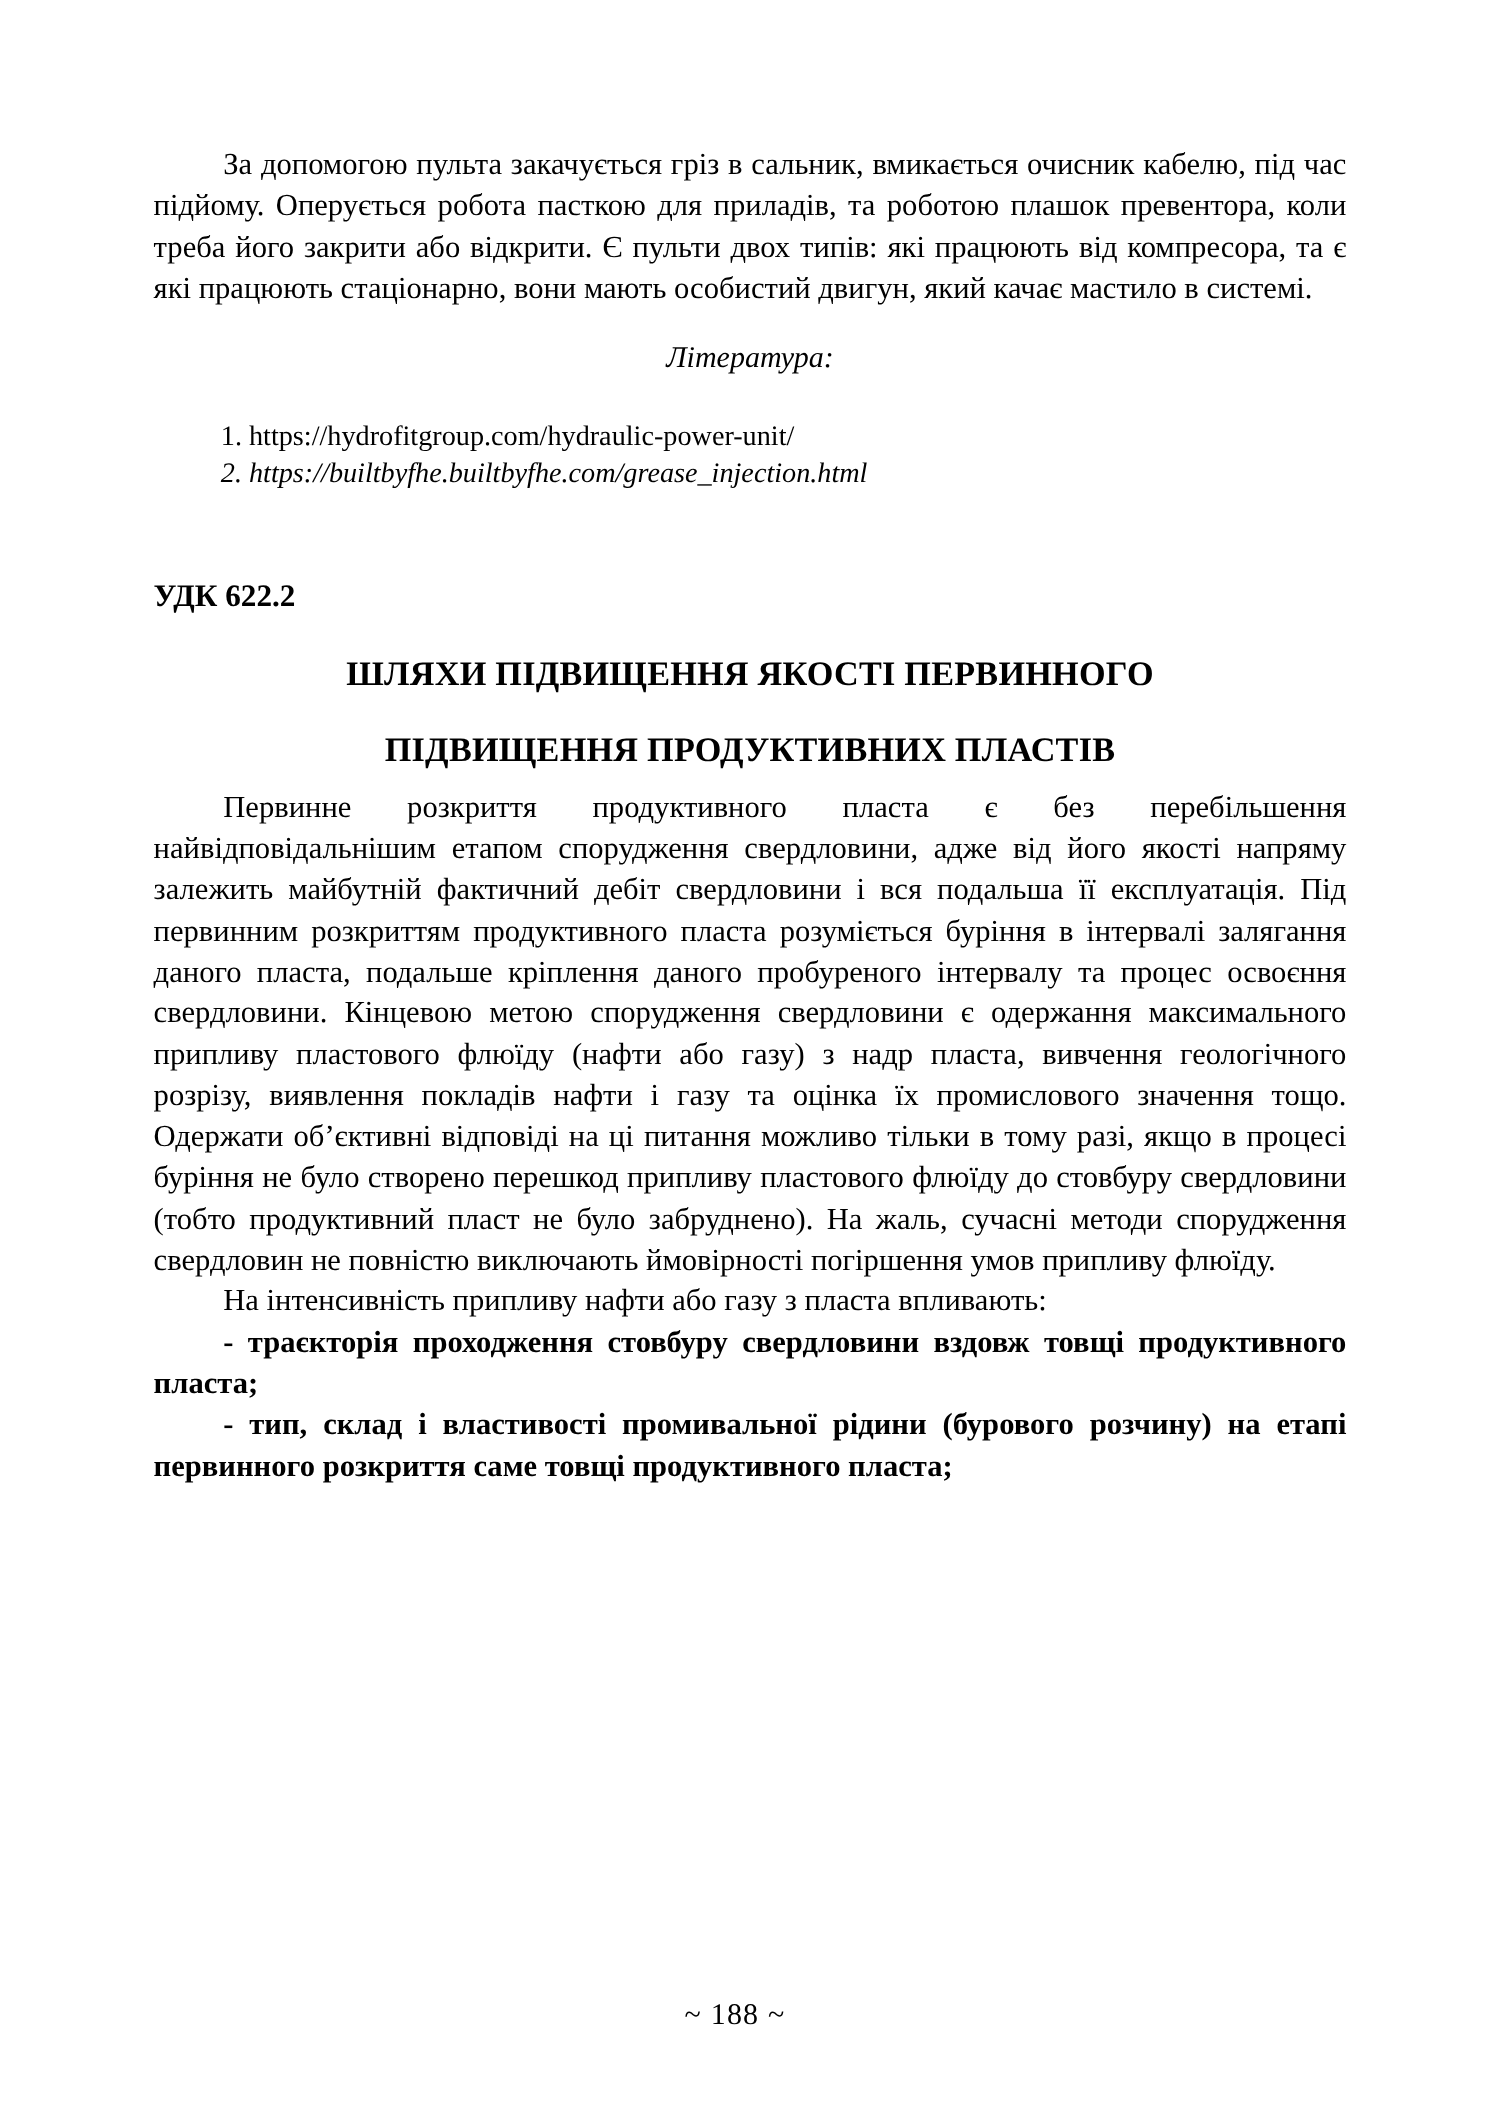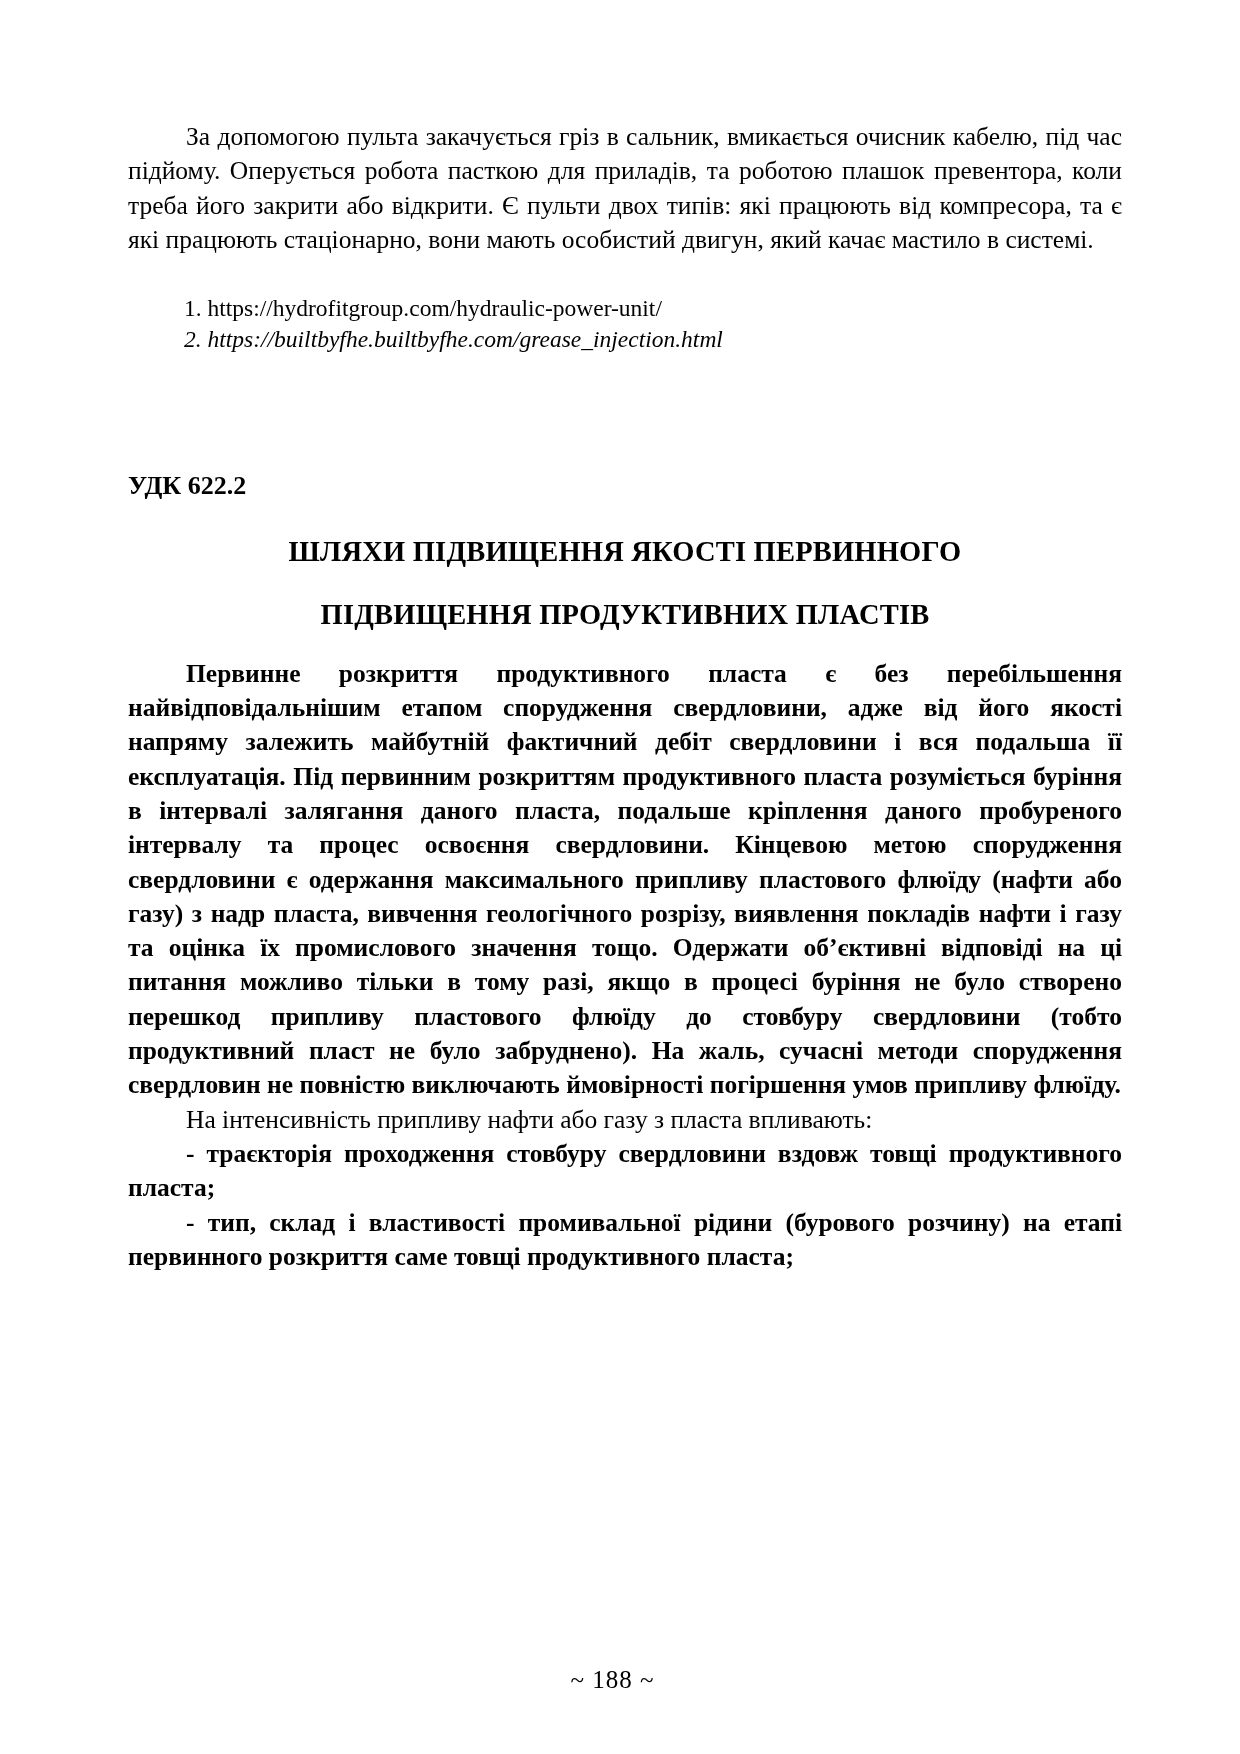--- a/index.html
+++ b/index.html
@@ -54,21 +54,21 @@
   .ref-item.italic {
     font-style: italic;
   }
   .udk {
     font-weight: bold;
     font-size: 26px;
     margin: 0;
     text-align: left;
   }
   .udk-block {
-    margin-top: 117px;
+    margin-top: 72px;
   }
   .author-block {
     margin-top: 28px;
     text-align: right;
     font-style: italic;
     font-size: 24.5px;
     line-height: 1.30;
   }
   .author-block div {
     white-space: nowrap;
@@ -79,22 +79,21 @@
     font-size: 28.5px;
     line-height: 1.22;
     margin: 34px 0 0 0;
     letter-spacing: 0.2px;
   }
   .article-title span {
     display: block;
     margin-top: 28px;
   }
   .para-gap {
-    margin-top: 24px;
-    font-weight: bold;
+    margin-top: 12px;
   }
   .bullet-line {
     text-indent: 58px;
     font-weight: bold;
   }
   .folio {
     position: absolute;
     left: 0;
     right: 15px;
     bottom: 60px;
@@ -103,20 +102,21 @@
     letter-spacing: 1px;
   }
 </style>
 </head>
 <body>
 
 <div class="page">
 
   <p class="body-text indent">За допомогою пульта закачується гріз в сальник, вмикається очисник кабелю, під час підйому. Оперується робота пасткою для приладів, та роботою плашок превентора, коли треба його закрити або відкрити. Є пульти двох типів: які працюють від компресора, та є які працюють стаціонарно, вони мають особистий двигун, який качає мастило в системі.</p>
 
+  <p class="lit-heading">Література:</p>
 
   <ul class="ref-list">
     <li class="ref-item">
       <span>1.</span>
       <span>https://hydrofitgroup.com/hydraulic-power-unit/</span>
     </li>
     <li class="ref-item italic">
       <span>2.</span>
       <span>https://builtbyfhe.builtbyfhe.com/grease_injection.html</span>
     </li>

